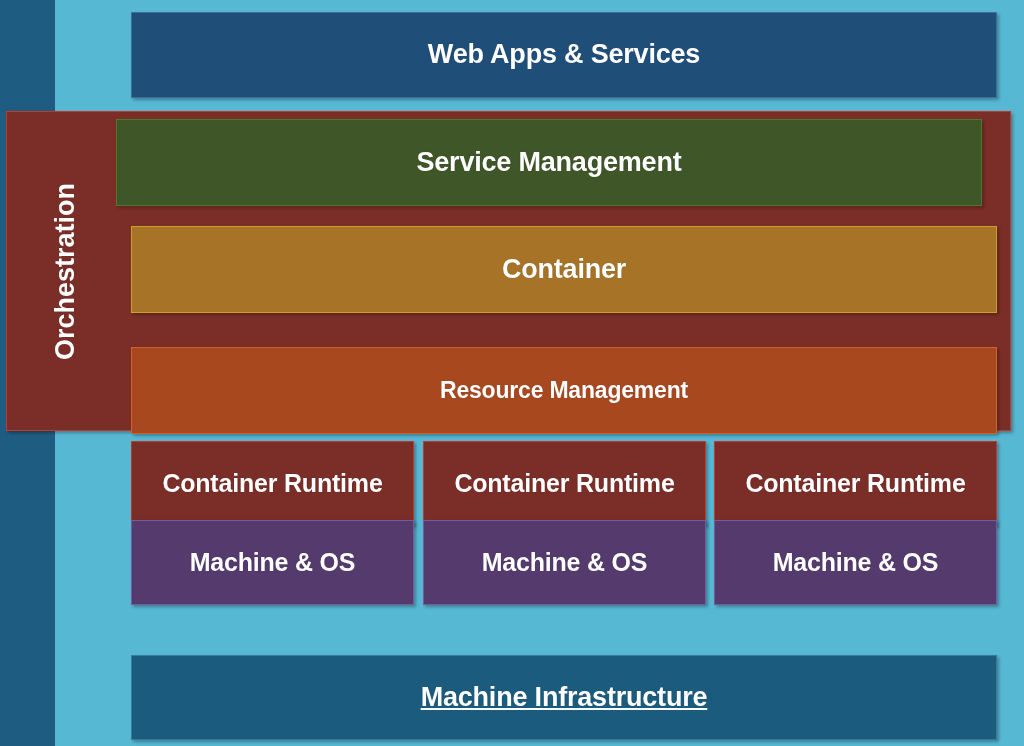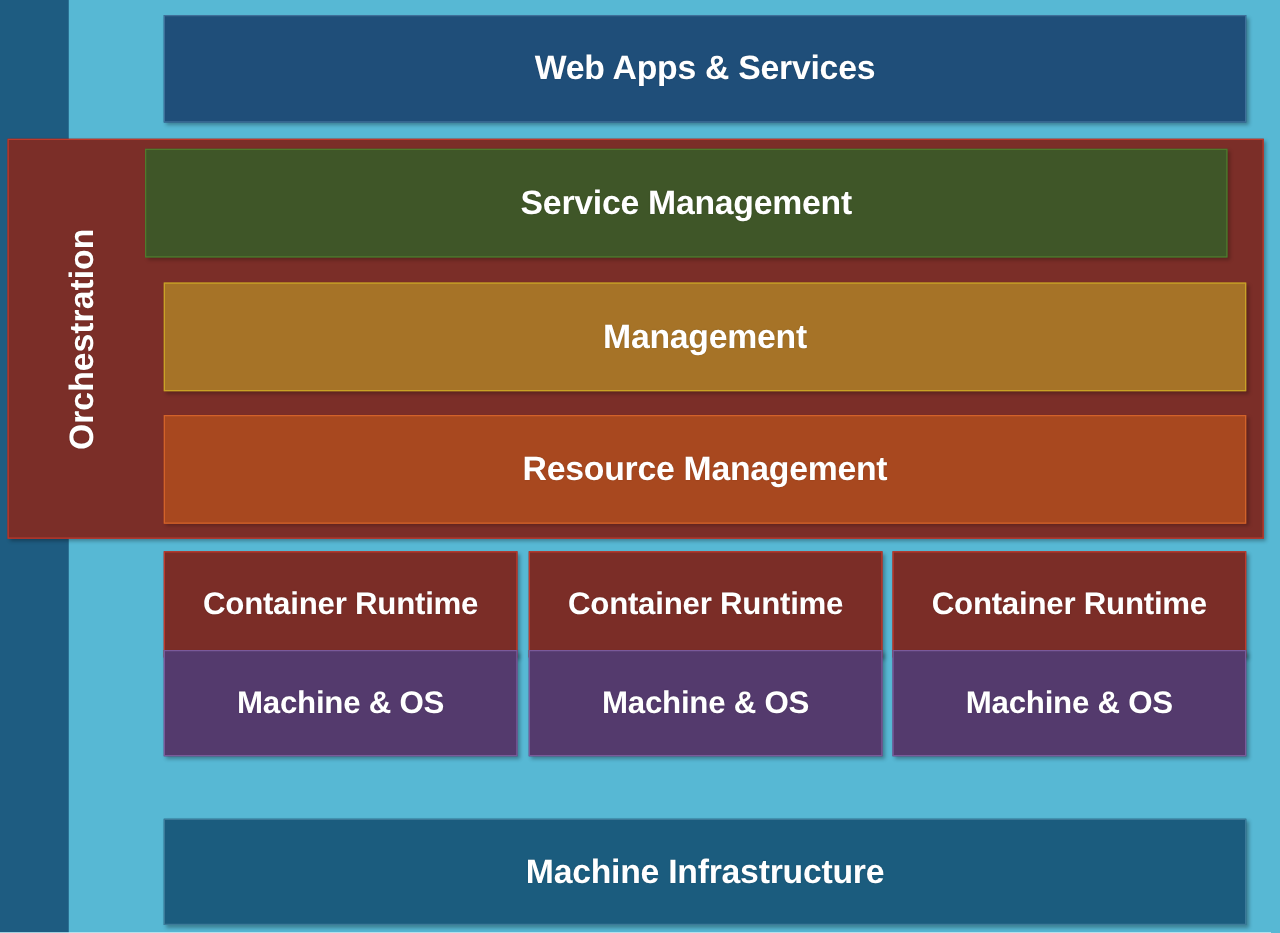--- a/index.html
+++ b/index.html
@@ -104,26 +104,26 @@
     top: 226px;
     width: 866px;
     height: 87px;
     background: #a67327;
     border: 1px solid #c9a227;
     font-size: 27px;
     box-shadow: 2px 2px 3px rgba(0,0,0,0.25);
   }
   .res-mgmt {
     left: 131px;
-    top: 332px;
+    top: 347px;
     width: 866px;
     height: 87px;
     background: #a8481f;
     border: 1px solid #d2622a;
-    font-size: 27px;
+    font-size: 23px;
     box-shadow: 2px 2px 3px rgba(0,0,0,0.25);
   }
 
   
   .runtime {
     top: 441px;
     height: 85px;
     background: #7b2d27;
     border: 1px solid #c0392b;
     font-size: 25px;
@@ -146,40 +146,41 @@
   
   .machine-infra {
     left: 131px;
     top: 655px;
     width: 866px;
     height: 85px;
     background: #1b5c7e;
     border: 1px solid #3c7a99;
     font-size: 27px;
     box-shadow: 2px 2px 3px rgba(0,0,0,0.30);
+    text-decoration: underline;
   }
 </style>
 </head>
 <body>
 
 <div id="diagram">
 
   <div class="left-strip"></div>
 
   <div class="block web-apps">Web Apps &amp; Services</div>
 
   <div class="orchestration-panel">
     <div class="orchestration-label">
       <span>Orchestration</span>
     </div>
   </div>
 
   <div class="block svc-mgmt">Service Management</div>
 
-  <div class="block scheduling">Management</div>
+  <div class="block scheduling">Container</div>
 
   <div class="block res-mgmt">Resource Management</div>
 
   <div class="block runtime col-1">Container Runtime</div>
   <div class="block runtime col-2">Container Runtime</div>
   <div class="block runtime col-3">Container Runtime</div>
 
   <div class="block machine-os col-1">Machine &amp; OS</div>
   <div class="block machine-os col-2">Machine &amp; OS</div>
   <div class="block machine-os col-3">Machine &amp; OS</div>

